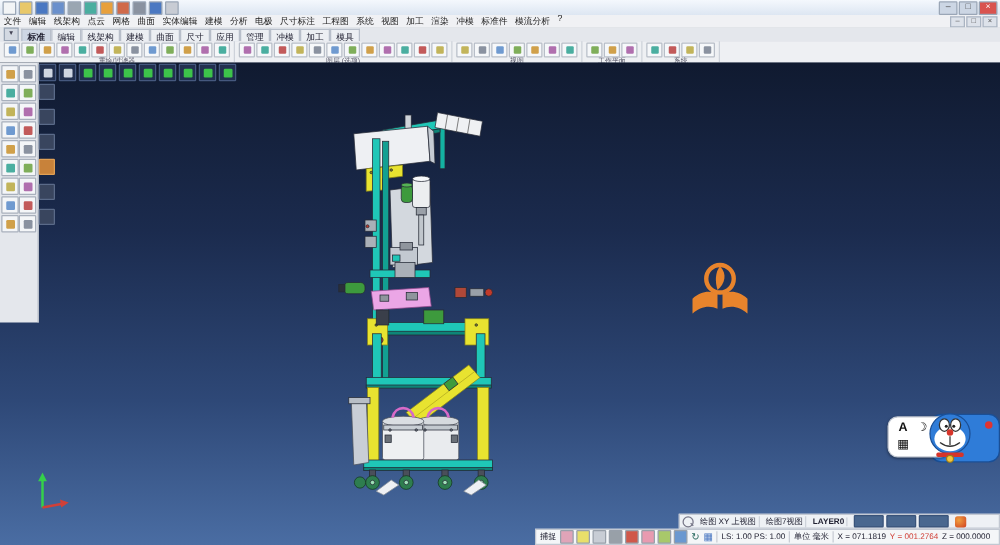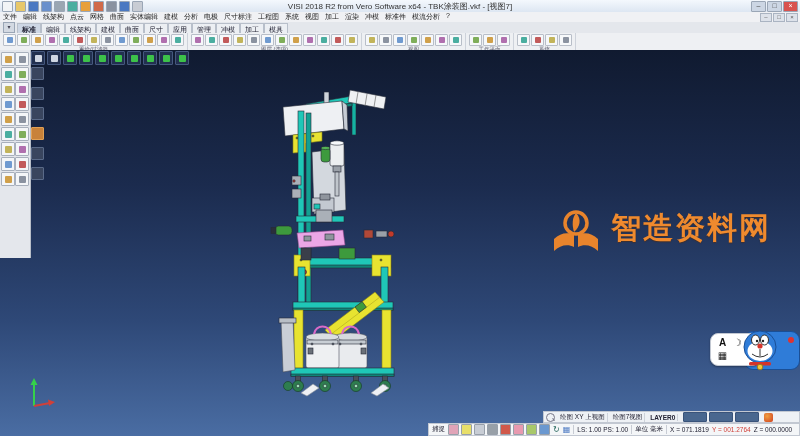--- a/index.html
+++ b/index.html
@@ -118,21 +118,20 @@
         <span class="qicon" style="background: rgb(74, 120, 194);"></span>
         <span class="qicon" style="background: rgb(106, 144, 204);"></span>
         <span class="qicon" style="background: rgb(154, 166, 178);"></span>
         <span class="qicon" style="background: rgb(74, 174, 160);"></span>
         <span class="qicon" style="background: rgb(232, 160, 60);"></span>
         <span class="qicon" style="background: rgb(208, 106, 74);"></span>
         <span class="qicon" style="background: rgb(138, 146, 160);"></span>
         <span class="qicon" style="background: rgb(74, 120, 194);"></span>
         <span class="qicon" style="background: rgb(200, 204, 212);"></span>
       </div>
-    <div class="title-text">VISI 2018 R2 from Vero Software x64 - TBK涂装图.vkf - [视图7]</div>
     <div class="winbtns">
       <div class="wbtn">–</div>
       <div class="wbtn">□</div>
       <div class="wbtn close">×</div>
     </div>
   </div>
 
   <div class="menubar">
     <div id="menubar-items">
         <span class="mitem">文件</span>
@@ -538,21 +537,20 @@
       <polygon points="103,313 115,304 121,308 109,316" fill="#eef0f4" stroke="#8a9098"></polygon>
     </svg>
 
     <div class="watermark">
       <svg width="52" height="46" viewBox="0 0 52 46">
         <path d="M4,34 C10,28 18,27 24,30 L24,42 C18,39 10,40 4,46 Z" fill="#e8842c"></path>
         <path d="M48,34 C42,28 34,27 28,30 L28,42 C34,39 42,40 48,46 Z" fill="#e8842c"></path>
         <circle cx="26" cy="18" r="11" fill="none" stroke="#e8842c" stroke-width="3.5"></circle>
         <path d="M26,8 C32,14 30,22 24,27 C22,20 22,13 26,8 Z" fill="#e8842c"></path>
       </svg>
-      <span class="wm-text">智造资料网</span>
     </div>
 
     <svg width="34" height="34" viewBox="0 0 34 34" style="position:absolute;left:24px;top:326px;">
       <line x1="10" y1="30" x2="10" y2="8" stroke="#35d04a" stroke-width="2"></line>
       <polygon points="10,2 6.5,9 13.5,9" fill="#35d04a"></polygon>
       <line x1="10" y1="30" x2="26" y2="27" stroke="#d04038" stroke-width="2"></line>
       <polygon points="31,26 24,23.5 25,30" fill="#d04038"></polygon>
     </svg>
 
     <div class="ime">

